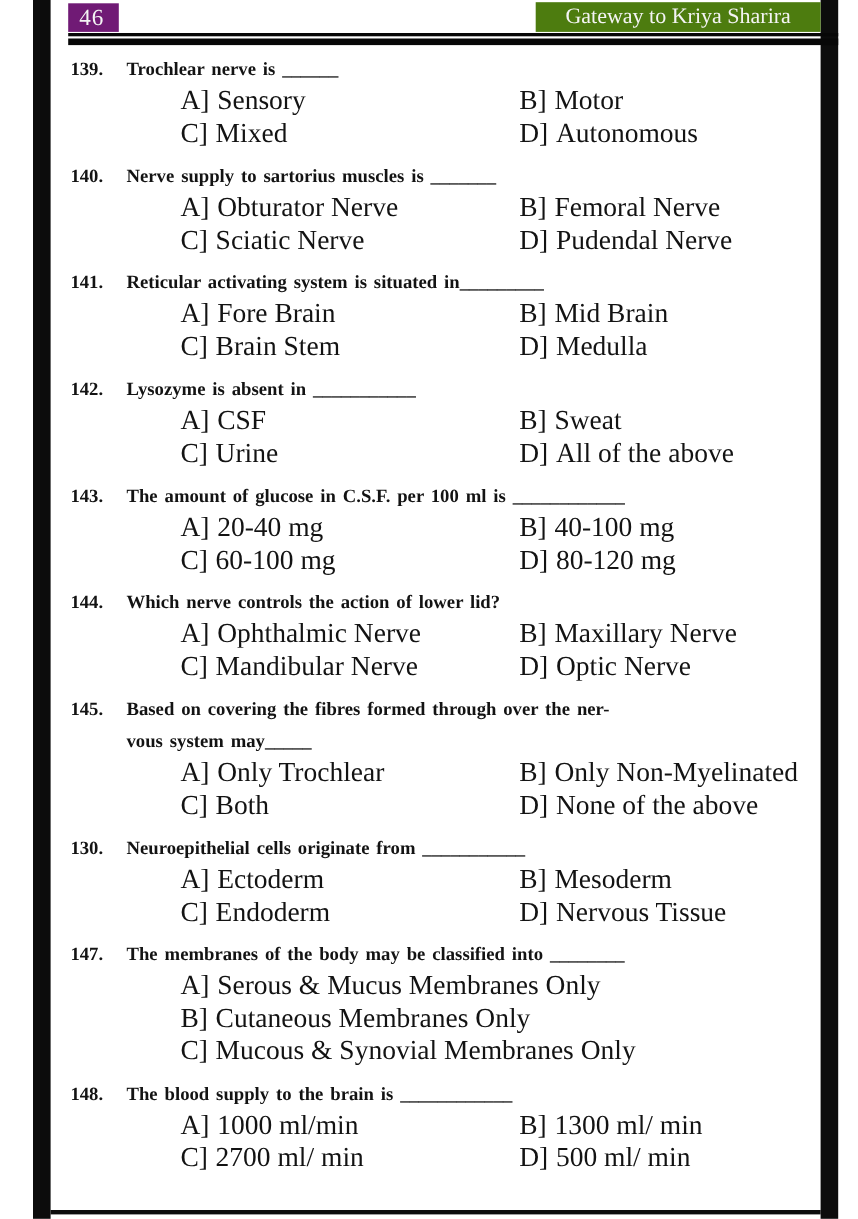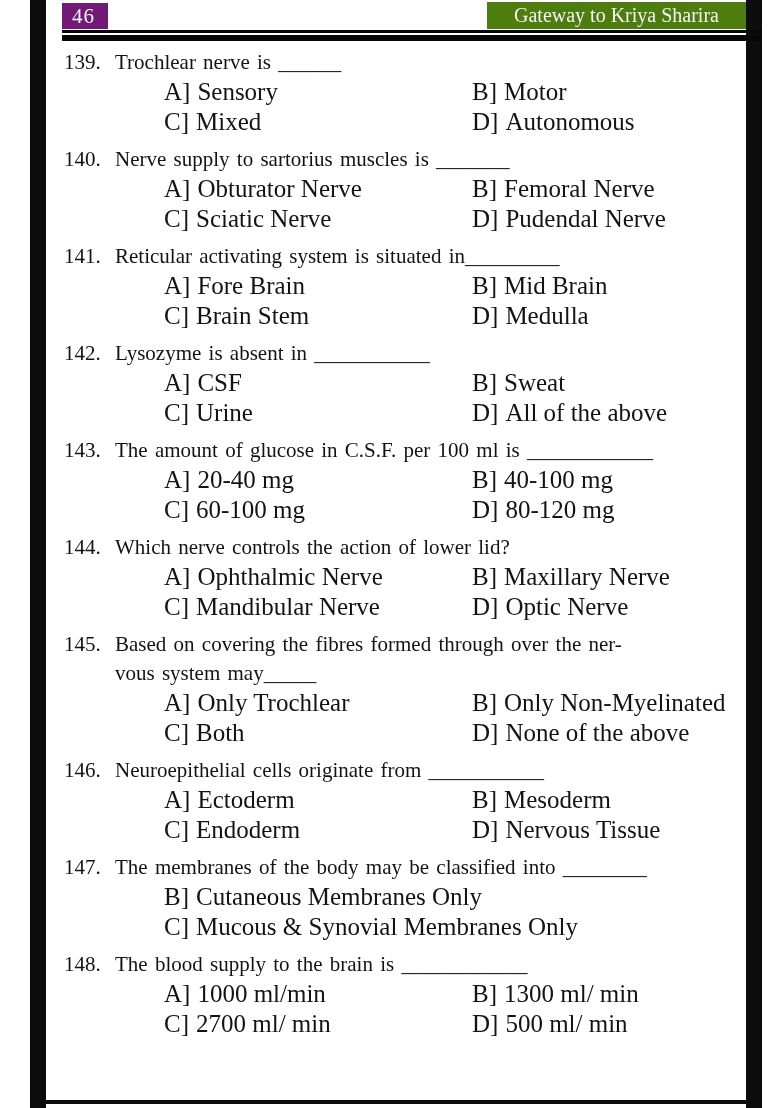--- a/index.html
+++ b/index.html
@@ -22,21 +22,21 @@
   .book-title-box{
     position:absolute;left:487px;top:2px;width:259px;height:27px;
     background:#4d7c0f;color:#f4f4f4;font-size:20px;line-height:27px;
     text-align:center;white-space:nowrap;
   }
   .rule-thin{position:absolute;left:62px;top:30px;width:700px;height:3px;background:#070707;}
   .rule-thick{position:absolute;left:62px;top:35px;width:700px;height:6px;background:#070707;}
   
   .questions{position:absolute;left:64px;top:48px;width:652px;}
   .question{margin-bottom:9px;}
-  .q-title{font-weight:400;font-size:21px;line-height:29px;display:flex;word-spacing:2px;}
+  .q-title{font-weight:700;font-size:17px;line-height:29px;display:flex;word-spacing:2px;}
   .q-num{flex:0 0 51px;white-space:nowrap;}
   .q-text{flex:1;}
   .q-line{white-space:nowrap;}
   .opts{display:grid;grid-template-columns:308px 1fr;padding-left:100px;
         font-size:25px;line-height:29.5px;}
   .opts.stack{grid-template-columns:1fr;}
   .opt{white-space:nowrap;}
   .okey{display:inline-block;margin-right:7px;}
 </style>
 </head>
@@ -146,40 +146,41 @@
       </div>
       <div class="opts">
         <div class="opt"><span class="okey">A]</span><span>Only Trochlear</span></div>
         <div class="opt"><span class="okey">B]</span><span>Only Non-Myelinated</span></div>
         <div class="opt"><span class="okey">C]</span><span>Both</span></div>
         <div class="opt"><span class="okey">D]</span><span>None of the above</span></div>
       </div>
     </div>
     <div class="question">
       <div class="q-title">
-        <span class="q-num">146.</span>
+        <span class="q-num">130.</span>
         <span class="q-text">
           <div class="q-line">Neuroepithelial cells originate from ___________</div>
         </span>
       </div>
       <div class="opts">
         <div class="opt"><span class="okey">A]</span><span>Ectoderm</span></div>
         <div class="opt"><span class="okey">B]</span><span>Mesoderm</span></div>
         <div class="opt"><span class="okey">C]</span><span>Endoderm</span></div>
         <div class="opt"><span class="okey">D]</span><span>Nervous Tissue</span></div>
       </div>
     </div>
     <div class="question">
       <div class="q-title">
         <span class="q-num">147.</span>
         <span class="q-text">
           <div class="q-line">The membranes of the body may be classified into ________</div>
         </span>
       </div>
       <div class="opts stack">
+        <div class="opt"><span class="okey">A]</span><span>Serous &amp; Mucus Membranes Only</span></div>
         <div class="opt"><span class="okey">B]</span><span>Cutaneous Membranes Only</span></div>
         <div class="opt"><span class="okey">C]</span><span>Mucous &amp; Synovial Membranes Only</span></div>
       </div>
     </div>
     <div class="question">
       <div class="q-title">
         <span class="q-num">148.</span>
         <span class="q-text">
           <div class="q-line">The blood supply to the brain is ____________</div>
         </span>

